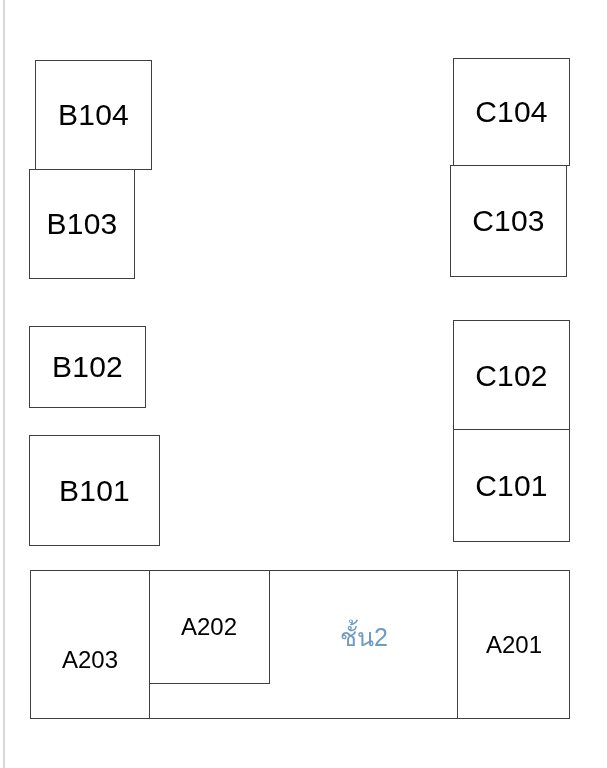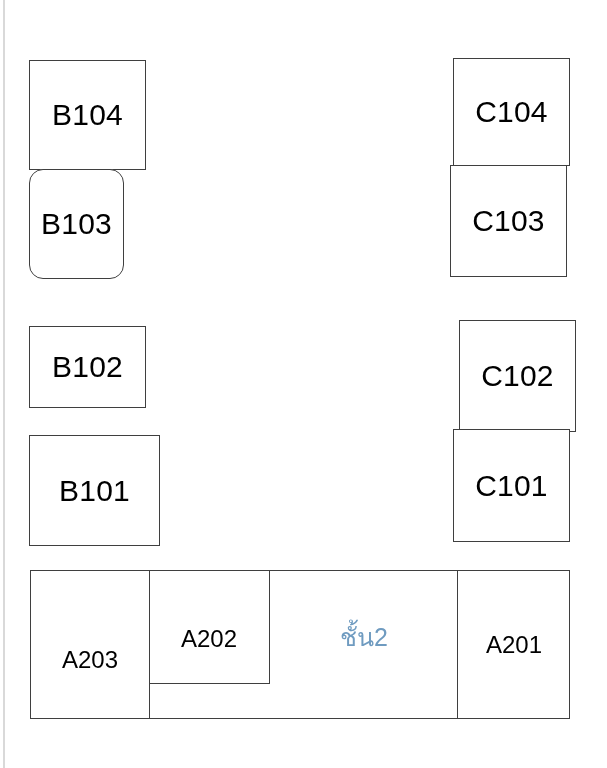--- a/index.html
+++ b/index.html
@@ -111,21 +111,21 @@
 
   .a-label {
     position: absolute;
     font-size: 24px;
     line-height: 1;
     color: #000000;
     white-space: nowrap;
     transform: translate(-50%, -50%);
   }
   .a-label-203 { left: 59px;  top: 74px; margin-top: 15px; }
-  .a-label-202 { left: 178px; top: 56px; margin-top: 12px; }
+  .a-label-202 { left: 178px; top: 56px; }
   .a-label-201 { left: 483px; top: 74px; }
 
   .floor-tag {
     position: absolute;
     left: 333px;
     top: 66px;
     transform: translate(-50%, -50%);
     font-size: 25px;
     line-height: 1;
     color: #6f9bc0;
@@ -134,25 +134,25 @@
 </style>
 </head>
 <body>
 
 <div id="plan">
 
   <div class="gutter-line"></div>
 
   <div class="b-col">
 
-    <div class="unit" style="left:29px; top:60px; width:117px; height:110px;">
+    <div class="unit" style="left:35px; top:60px; width:117px; height:110px;">
       <span class="unit-label">B104</span>
     </div>
 
-    <div class="unit" style="left:29px; top:169.4px; width:95px; height:110px;border-radius:14px;">
+    <div class="unit" style="left:29px; top:169.4px; width:106px; height:110px;">
       <span class="unit-label">B103</span>
     </div>
 
     <div class="unit" style="left:29px; top:326px; width:117px; height:82px;">
       <span class="unit-label">B102</span>
     </div>
 
     <div class="unit" style="left:29px; top:435.4px; width:131px; height:111px;">
       <span class="unit-label">B101</span>
     </div>
@@ -162,21 +162,21 @@
   <div class="c-col">
 
     <div class="unit" style="left:453px; top:58px; width:117px; height:108px;">
       <span class="unit-label">C104</span>
     </div>
 
     <div class="unit" style="left:450px; top:165.4px; width:117px; height:112px;">
       <span class="unit-label">C103</span>
     </div>
 
-    <div class="unit" style="left:453px; top:320px; width:117px; height:112px;margin-left:6px;">
+    <div class="unit" style="left:453px; top:320px; width:117px; height:112px;">
       <span class="unit-label">C102</span>
     </div>
 
     <div class="unit" style="left:453px; top:429.4px; width:117px; height:113px;">
       <span class="unit-label">C101</span>
     </div>
 
   </div>
 
 

